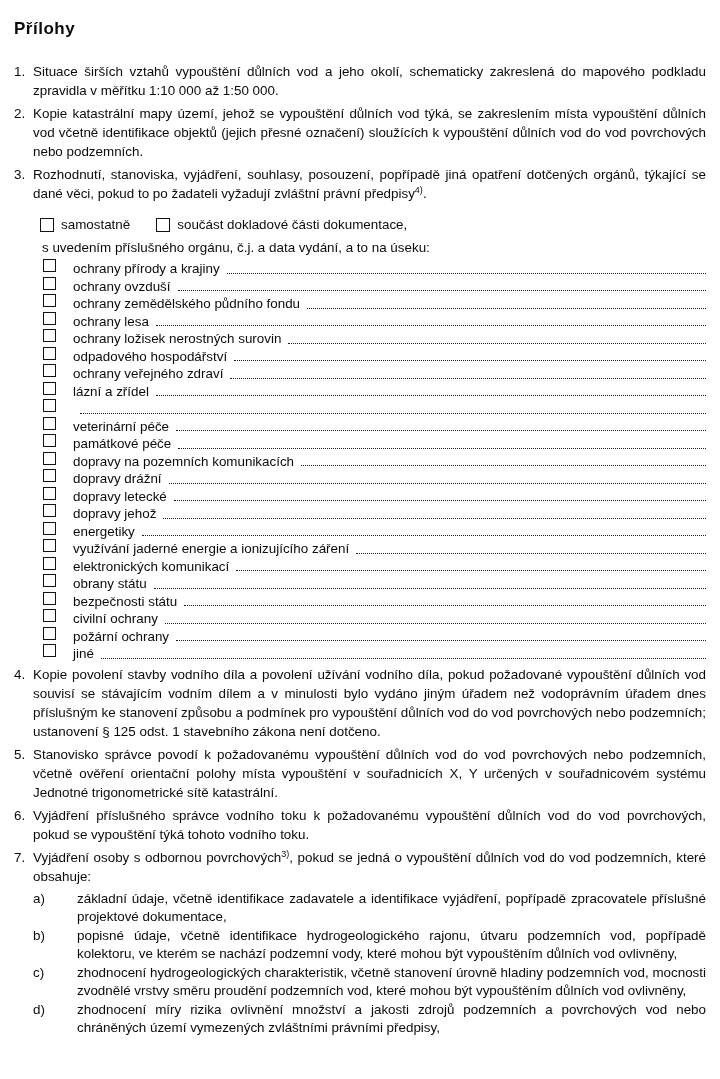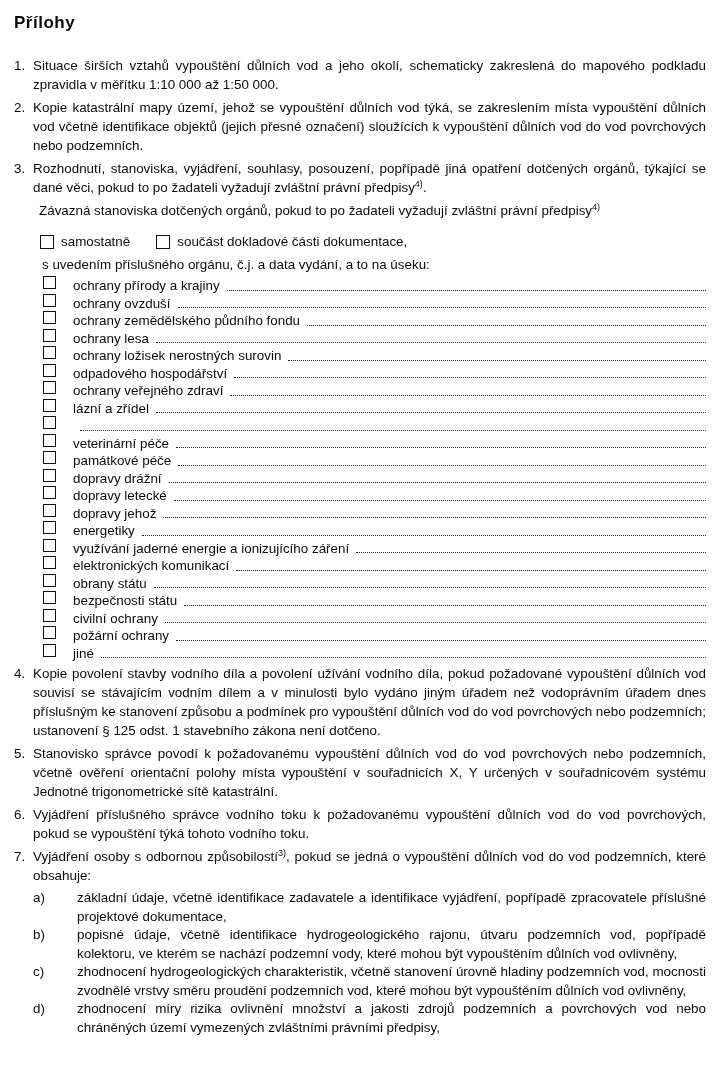--- a/index.html
+++ b/index.html
@@ -1,21 +1,21 @@
 <!DOCTYPE html>
 <html lang="cs"><head>
 <meta charset="utf-8">
 <style>
   html,body{margin:0;padding:0;background:#ffffff;}
   body{
     width:720px;height:1079px;overflow:hidden;
     font-family:"Liberation Sans",sans-serif;
     font-size:13.4px;line-height:19px;color:#0b0b0b;
   }
-  .doc{padding:13px 14px 0 14px;}
+  .doc{padding:19px 14px 0 14px;}
   h1{font-size:17px;line-height:20px;margin:0 0 23px 0;letter-spacing:.5px;font-weight:700;}
   .b{font-weight:400;}
   .sup{font-size:9px;vertical-align:super;line-height:0;}
   .item{display:flex;margin-bottom:4px;}
   .num{flex:0 0 19px;}
   .ibody{flex:1;text-align:justify;}
   .para{margin:0 0 4px 0;}
   .zav{margin-left:25px;margin-top:1px;}
   .intro{margin-left:28px;margin-bottom:2px;}
   .checkrow{display:flex;margin:12px 0 4px 26px;align-items:flex-start;}
@@ -40,21 +40,20 @@
         <div class="ibody"><span class="b ">Situace širších vztahů</span><span> vypouštění důlních vod a jeho okolí, schematicky zakreslená do mapového podkladu zpravidla v měřítku 1:10 000 až 1:50 000.</span></div>
       </div>
       <div class="item">
         <span class="num">2.</span>
         <div class="ibody"><span class="b ">Kopie katastrální mapy území</span><span>, jehož se vypouštění důlních vod týká, se zakreslením místa vypouštění důlních vod včetně identifikace objektů (jejich přesné označení) sloužících k vypouštění důlních vod do vod povrchových nebo podzemních.</span></div>
       </div>
       <div class="item">
         <span class="num">3.</span>
         <div class="ibody"><span class="b ">Rozhodnutí, stanoviska</span><span>, vyjádření, souhlasy, posouzení, popřípadě jiná opatření dotčených orgánů, týkající se dané věci, pokud to po žadateli vyžadují zvláštní právní předpisy</span><span class="sup">4)</span><span>.</span></div>
       </div>
-      <div class="para zav"><span class="b ">Závazná stanoviska dotčených orgánů</span><span>, pokud to po žadateli vyžadují zvláštní právní předpisy</span><span class="sup">4)</span></div>
       <div class="checkrow">
         <span class="opt">
           <span class="cb"></span>
           <span class="lbl">samostatně</span>
         </span>
         <span class="opt">
           <span class="cb"></span>
           <span class="lbl">součást dokladové části dokumentace,</span>
         </span>
       </div>
@@ -109,20 +108,25 @@
           <span class="lbl">veterinární péče</span>
           <span class="leader"></span>
         </div>
         <div class="clrow">
           <span class="cb"></span>
           <span class="lbl">památkové péče</span>
           <span class="leader"></span>
         </div>
         <div class="clrow">
           <span class="cb"></span>
+          <span class="lbl">dopravy na pozemních komunikacích</span>
+          <span class="leader"></span>
+        </div>
+        <div class="clrow">
+          <span class="cb"></span>
           <span class="lbl">dopravy drážní</span>
           <span class="leader"></span>
         </div>
         <div class="clrow">
           <span class="cb"></span>
           <span class="lbl">dopravy letecké</span>
           <span class="leader"></span>
         </div>
         <div class="clrow">
           <span class="cb"></span>
@@ -177,21 +181,21 @@
       <div class="item">
         <span class="num">5.</span>
         <div class="ibody"><span class="b ">Stanovisko správce povodí</span><span> k požadovanému vypouštění důlních vod do vod povrchových nebo podzemních, včetně ověření orientační polohy místa vypouštění v souřadnicích X, Y určených v souřadnicovém systému Jednotné trigonometrické sítě katastrální.</span></div>
       </div>
       <div class="item">
         <span class="num">6.</span>
         <div class="ibody"><span class="b ">Vyjádření příslušného správce vodního toku</span><span> k požadovanému vypouštění důlních vod do vod povrchových, pokud se vypouštění týká tohoto vodního toku.</span></div>
       </div>
       <div class="item">
         <span class="num">7.</span>
-        <div class="ibody"><span class="b ">Vyjádření osoby s odbornou způsobilostí</span><span class="b sup">3)</span><span>, pokud se jedná o vypouštění důlních vod do vod podzemních, které obsahuje:</span></div>
+        <div class="ibody"><span class="b ">Vyjádření osoby s odbornou povrchových</span><span class="b sup">3)</span><span>, pokud se jedná o vypouštění důlních vod do vod podzemních, které obsahuje:</span></div>
       </div>
       <div class="letter">
         <span class="lmark">a)</span>
         <div class="ibody"><span>základní údaje, včetně identifikace zadavatele a identifikace vyjádření, popřípadě zpracovatele příslušné projektové dokumentace,</span></div>
       </div>
       <div class="letter">
         <span class="lmark">b)</span>
         <div class="ibody"><span>popisné údaje, včetně identifikace hydrogeologického rajonu, útvaru podzemních vod, popřípadě kolektoru, ve kterém se nachází podzemní vody, které mohou být vypouštěním důlních vod ovlivněny,</span></div>
       </div>
       <div class="letter">

